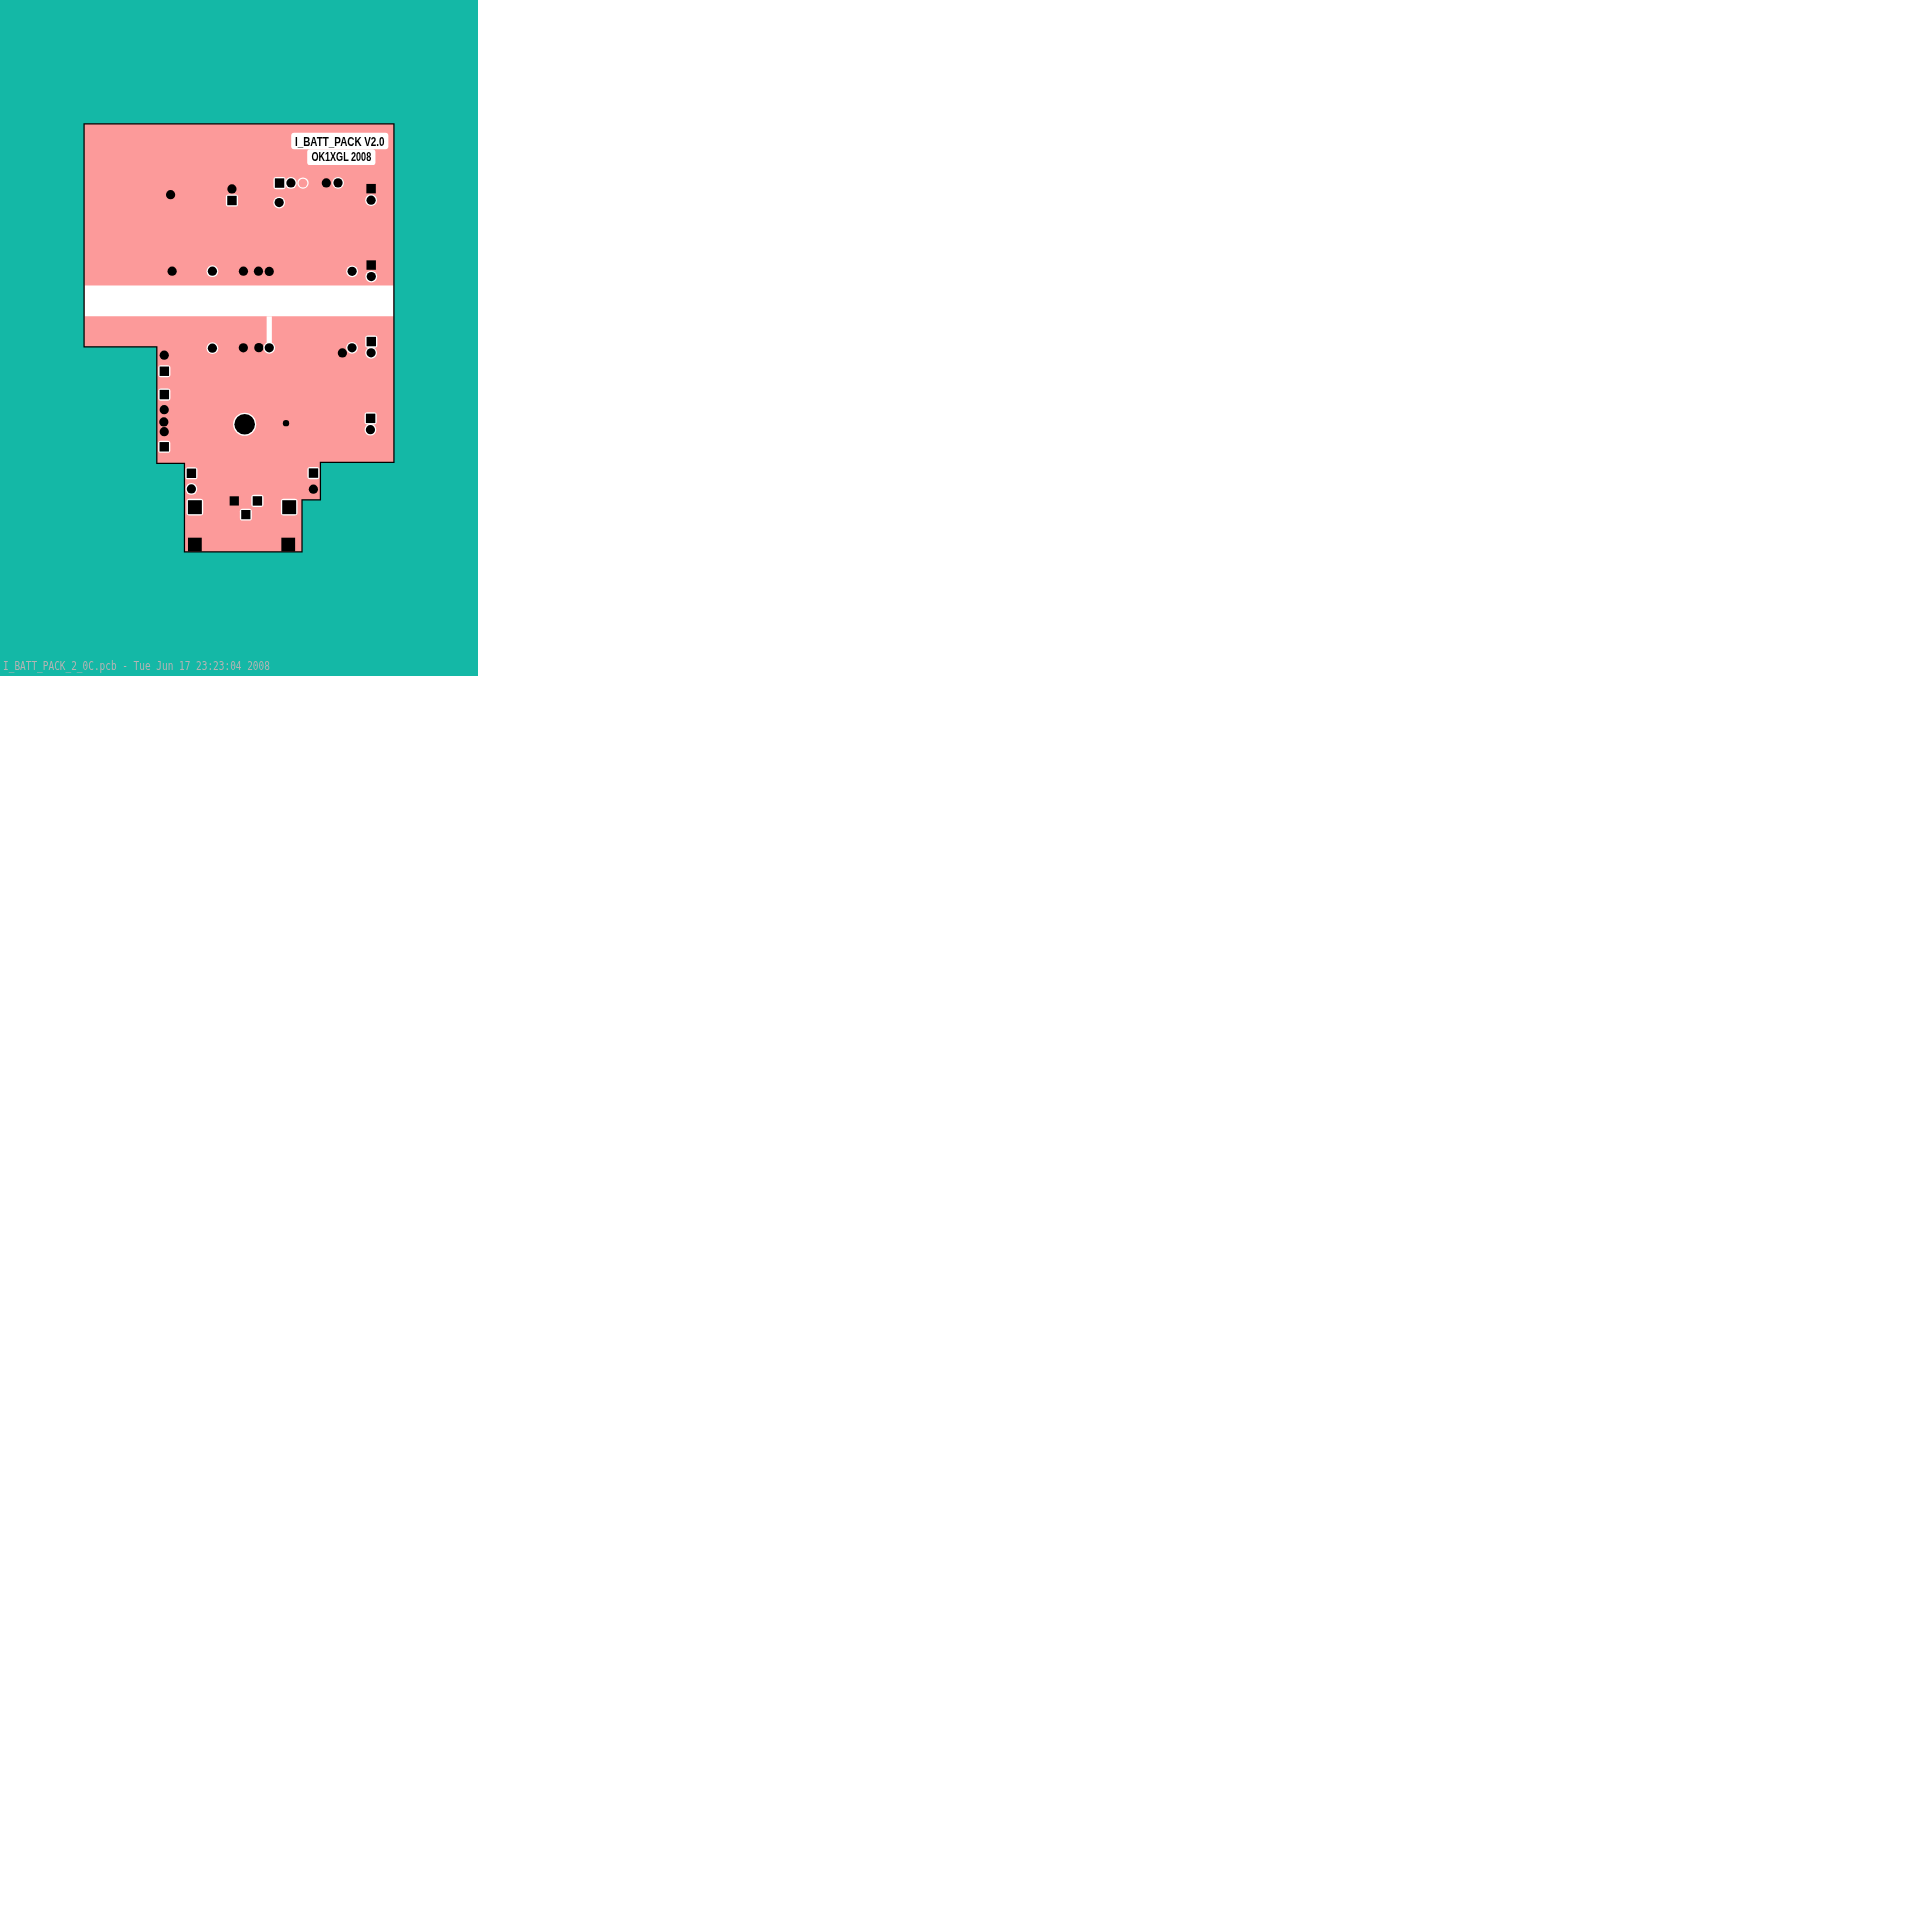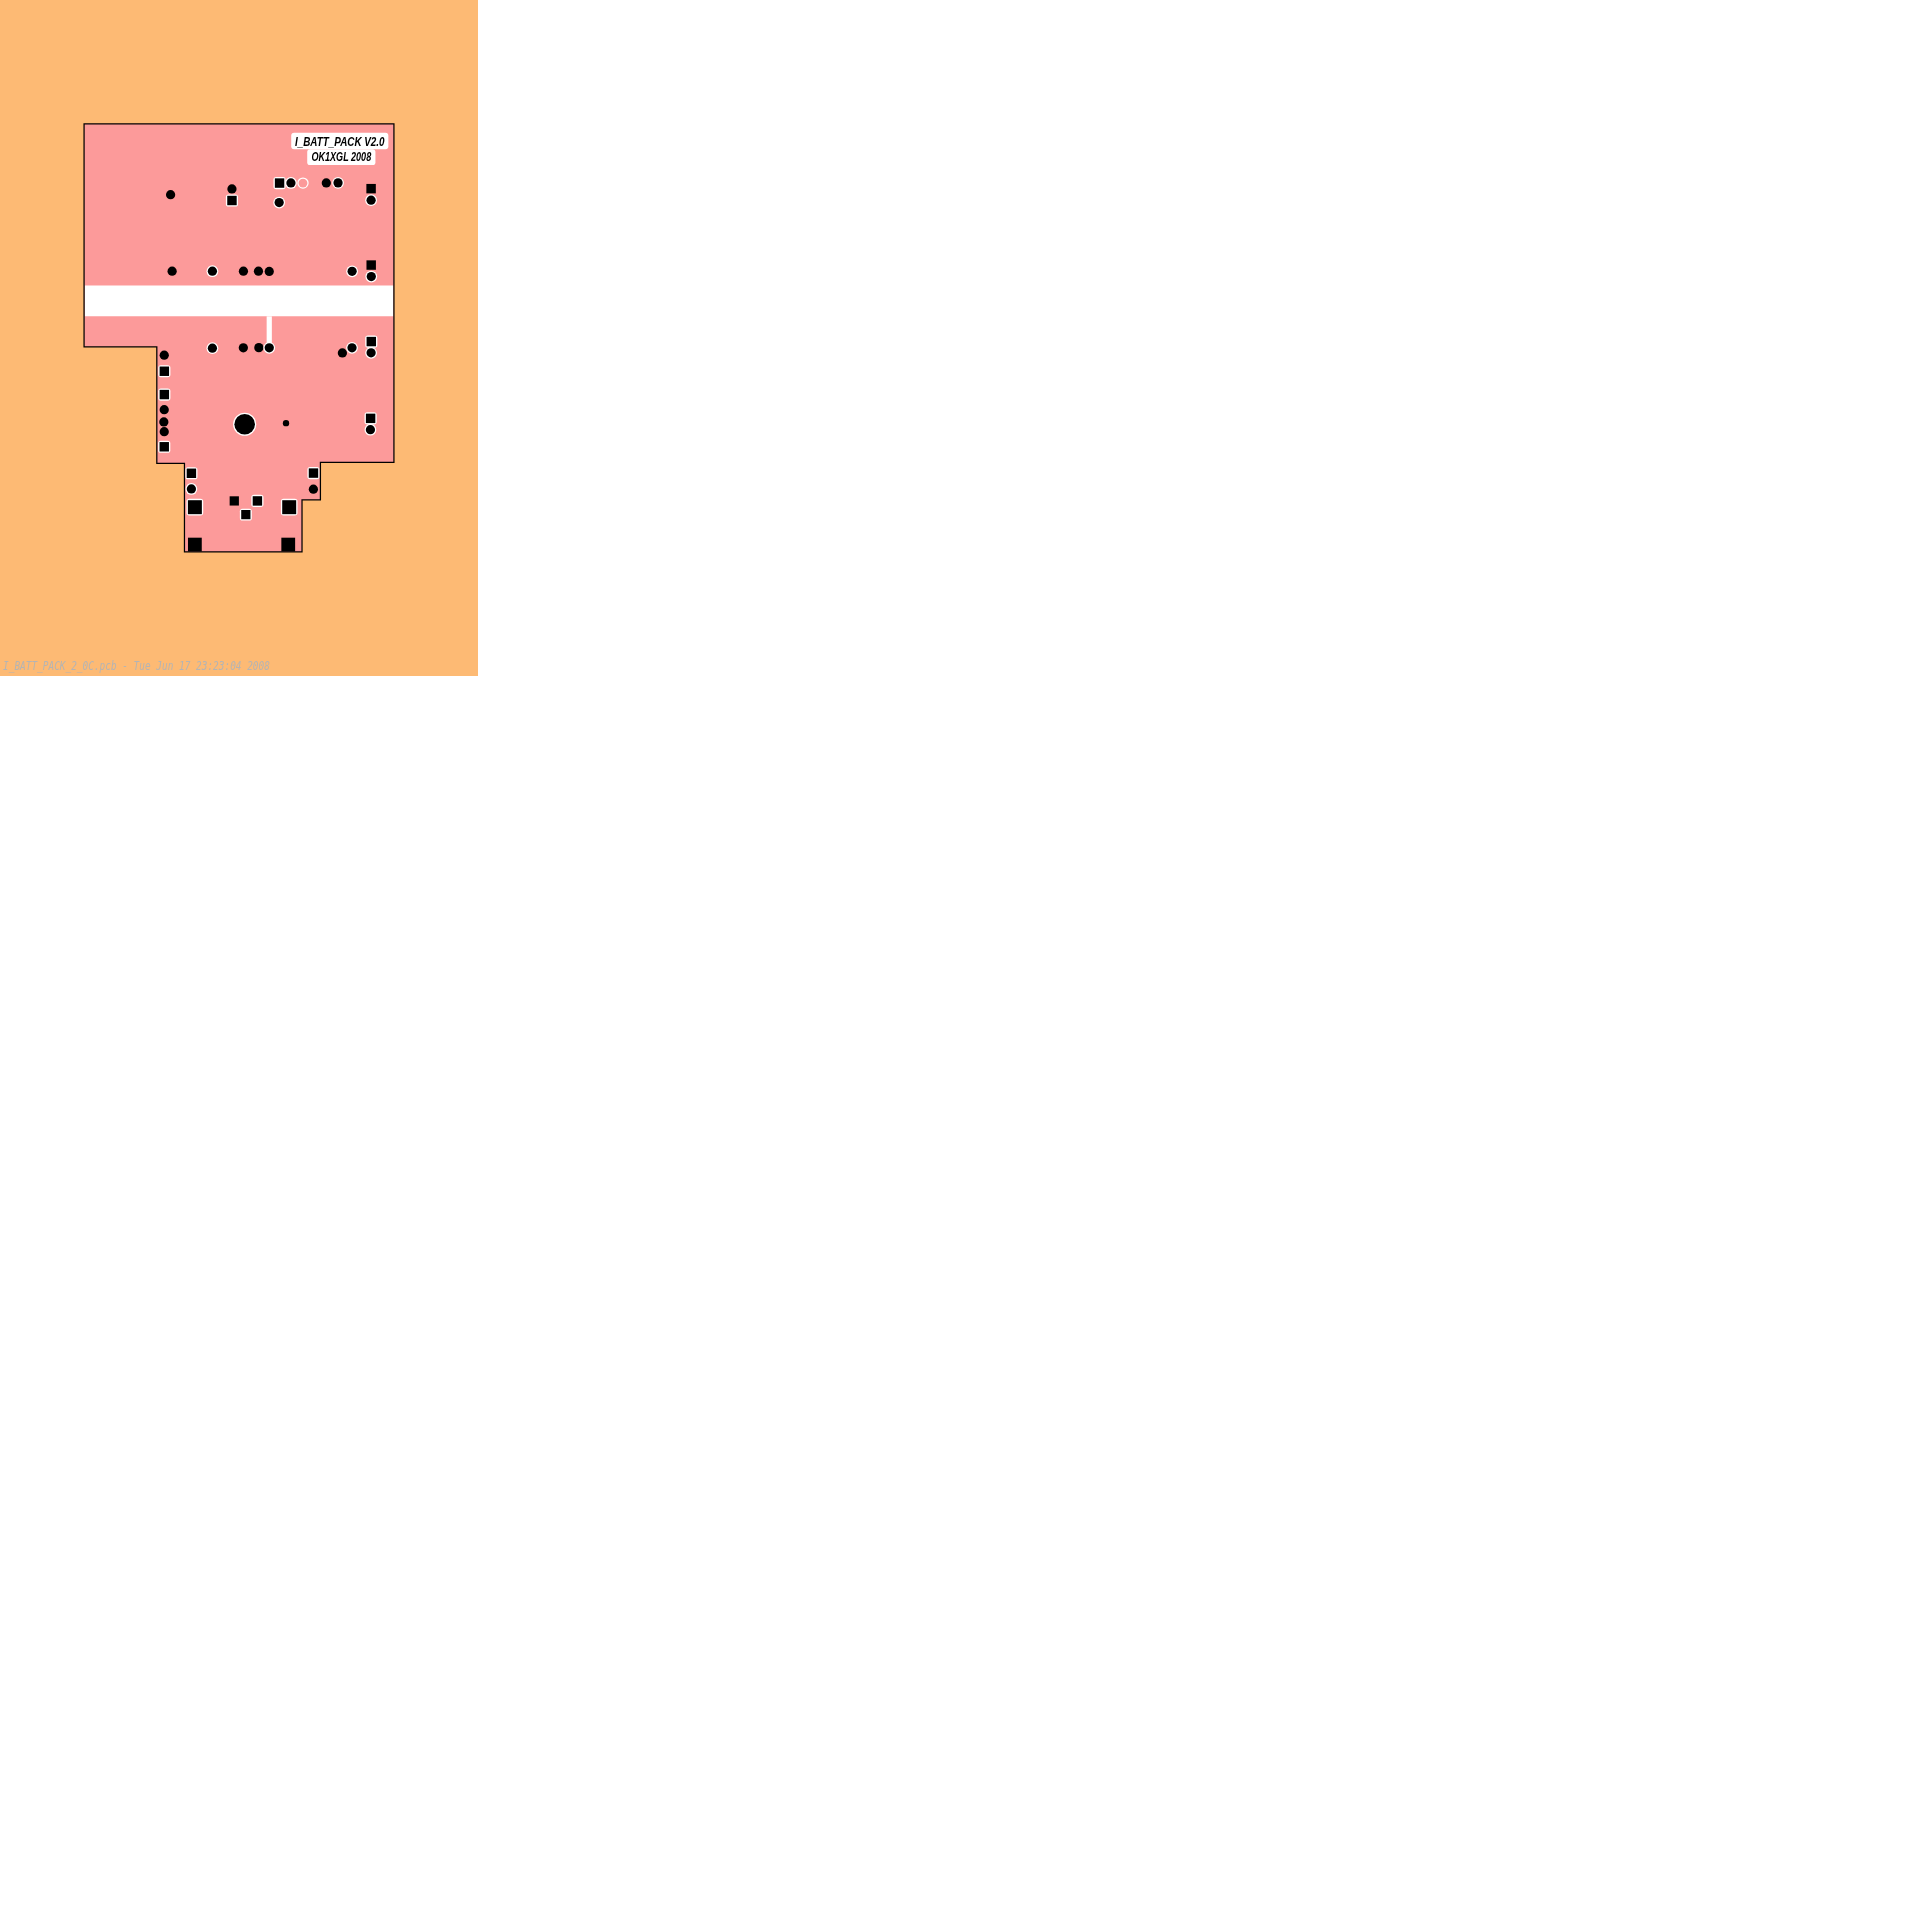--- a/index.html
+++ b/index.html
@@ -1,17 +1,17 @@
 <!DOCTYPE html>
 <html style="font-size:6.2px"><head>
 <meta charset="utf-8">
 <style>
   html,body{margin:0;padding:0;background:#ffffff;}
-  .page{position:relative;width:478px;height:676px;background:#fdba74;overflow:hidden;
-        font-family:"Liberation Sans",sans-serif;font-style:italic;}
+  .page{position:relative;width:478px;height:676px;background:#14b8a6;overflow:hidden;
+        font-family:"Liberation Sans",sans-serif;}
   .pcb-svg{position:absolute;left:0;top:0;width:100%;height:100%;display:block;}
   .title-line{font-family:"Liberation Sans",sans-serif;font-weight:700;font-size:132px;}
   .footer-line{font-family:"DejaVu Sans Mono",monospace;font-weight:400;font-size:120px;}
 </style>
 </head>
 <body>
 
 <div class="page">
   <svg class="pcb-svg" viewBox="0 0 4958 7016" preserveAspectRatio="xMidYMid meet" xmlns="http://www.w3.org/2000/svg">
 

